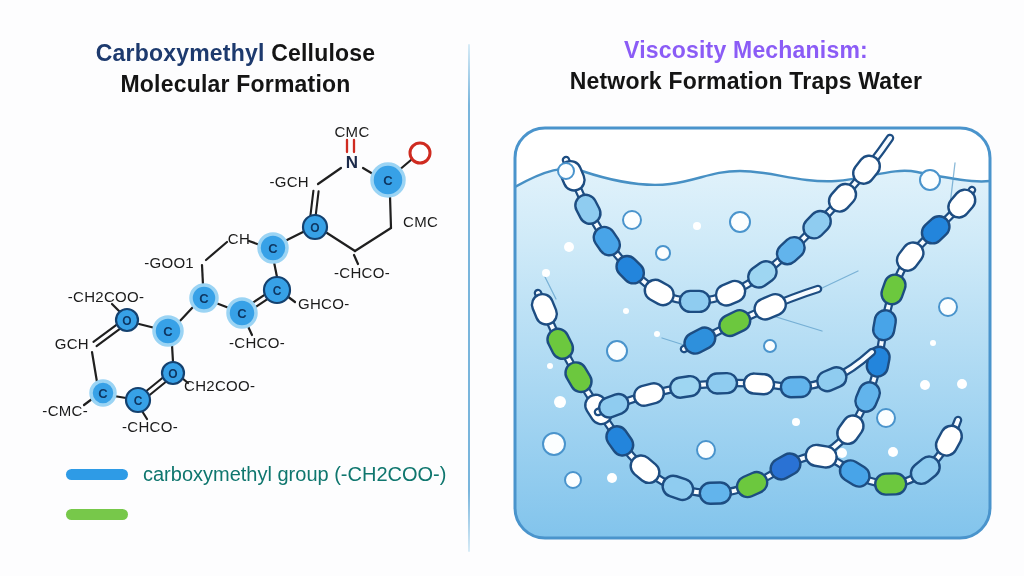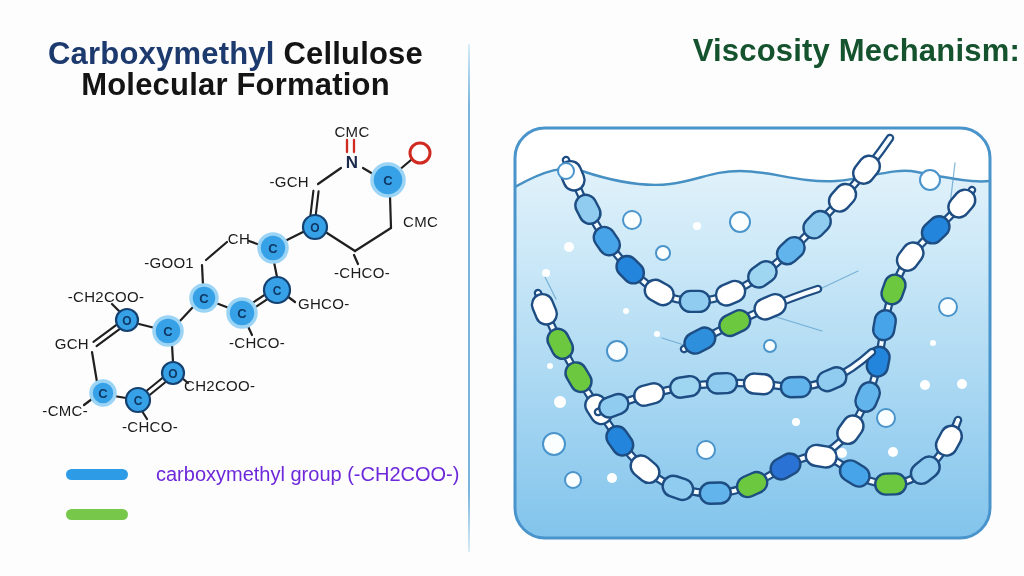--- a/index.html
+++ b/index.html
@@ -1,28 +1,28 @@
 <!DOCTYPE html>
 <html><head>
 <meta charset="utf-8">
 <style>
   html,body{margin:0;padding:0;background:#ffffff;}
   .canvas{position:relative;width:1024px;height:576px;background:#fdfdfe;overflow:hidden;
           font-family:"Liberation Sans",sans-serif;}
   svg.layer{position:absolute;left:0;top:0;}
-  .title{position:absolute;text-align:center;font-size:31px;font-weight:700;line-height:31px;
+  .title{position:absolute;text-align:center;font-size:23px;font-weight:700;line-height:31px;
          color:#141414;letter-spacing:.2px;}
   #left-title{left:8px;top:38px;width:455px;}
   #right-title{left:472px;top:35px;width:548px;}
   .divider{position:absolute;left:468px;top:44px;width:2px;height:508px;border-radius:2px;
            background:linear-gradient(#d8ecf7,#79b5dc 12%,#79b5dc 88%,#d8ecf7);}
   .legend{position:absolute;left:66px;top:461px;}
   .legend-row{display:flex;align-items:center;height:27px;margin-bottom:13px;}
   .legend-swatch{width:62px;height:11px;border-radius:6px;margin-right:15px;flex:0 0 auto;}
-  .legend-label{font-size:20px;color:#6d28d9;margin-left:13px;}
+  .legend-label{font-size:20px;color:#0f766e;}
 </style>
 </head>
 <body>
 
 <div class="canvas">
 
   <svg id="scene" class="layer" width="1024" height="576" viewBox="0 0 1024 576">
       <g>
         <line x1="318" y1="184" x2="341" y2="168" stroke="#1f1f1f" stroke-width="2.2" stroke-linecap="round"></line>
         <line x1="363" y1="168" x2="373" y2="174" stroke="#1f1f1f" stroke-width="2.2" stroke-linecap="round"></line>
@@ -289,21 +289,22 @@
       </g>
       <rect x="515" y="128" width="475" height="410" rx="30" ry="30" fill="none" stroke="#4a94cc" stroke-width="3"></rect>
     </svg>
 
   <div class="title" id="left-title">
     <div><span style="color: rgb(29, 58, 110);">Carboxymethyl</span><span> Cellulose</span></div>
     <div>Molecular Formation</div>
   </div>
 
   <div class="title" id="right-title">
-    <div style="color: #14532d; text-align: right;">Viscosity Mechanism:</div>
+    <div style="color: #8b5cf6;">Viscosity Mechanism:</div>
+    <div>Network Formation Traps Water</div>
   </div>
 
   <div class="divider"></div>
 
   <div class="legend">
     <div class="legend-row">
       <span class="legend-swatch" style="background: rgb(46, 155, 230);"></span>
       <span class="legend-label">carboxymethyl group (-CH2COO-)</span>
     </div>
     <div class="legend-row">

